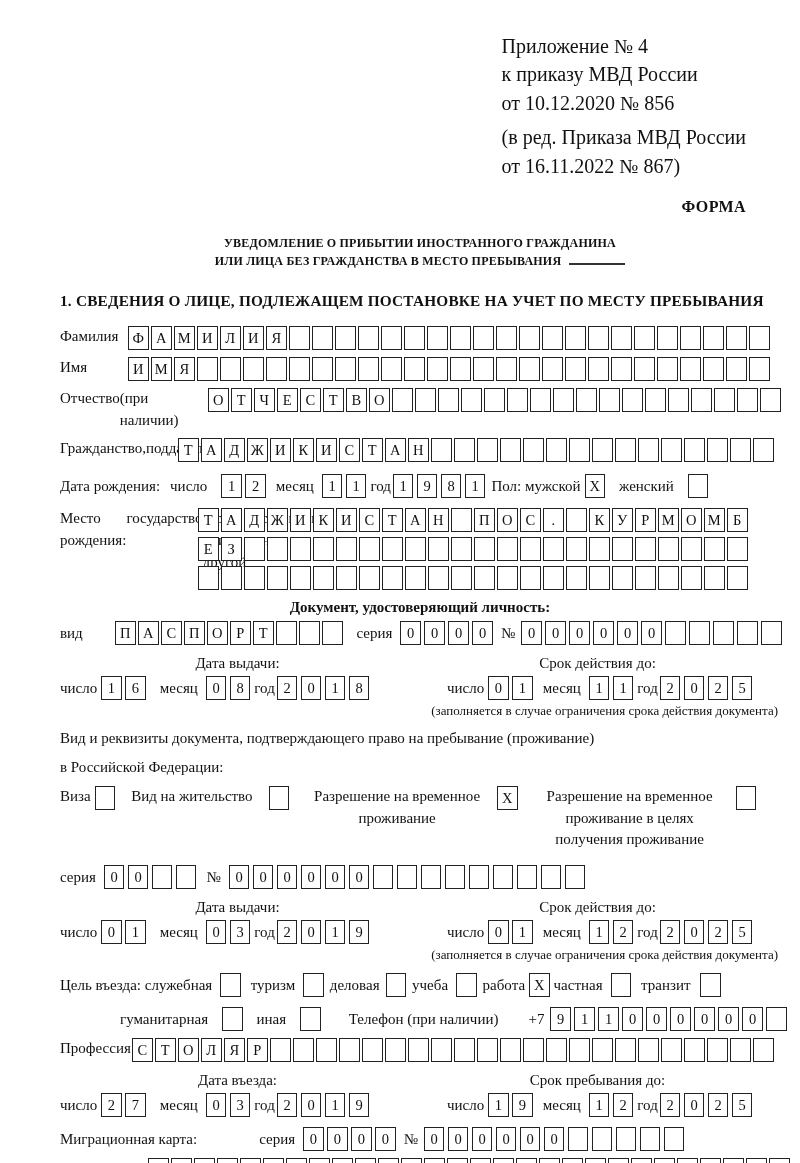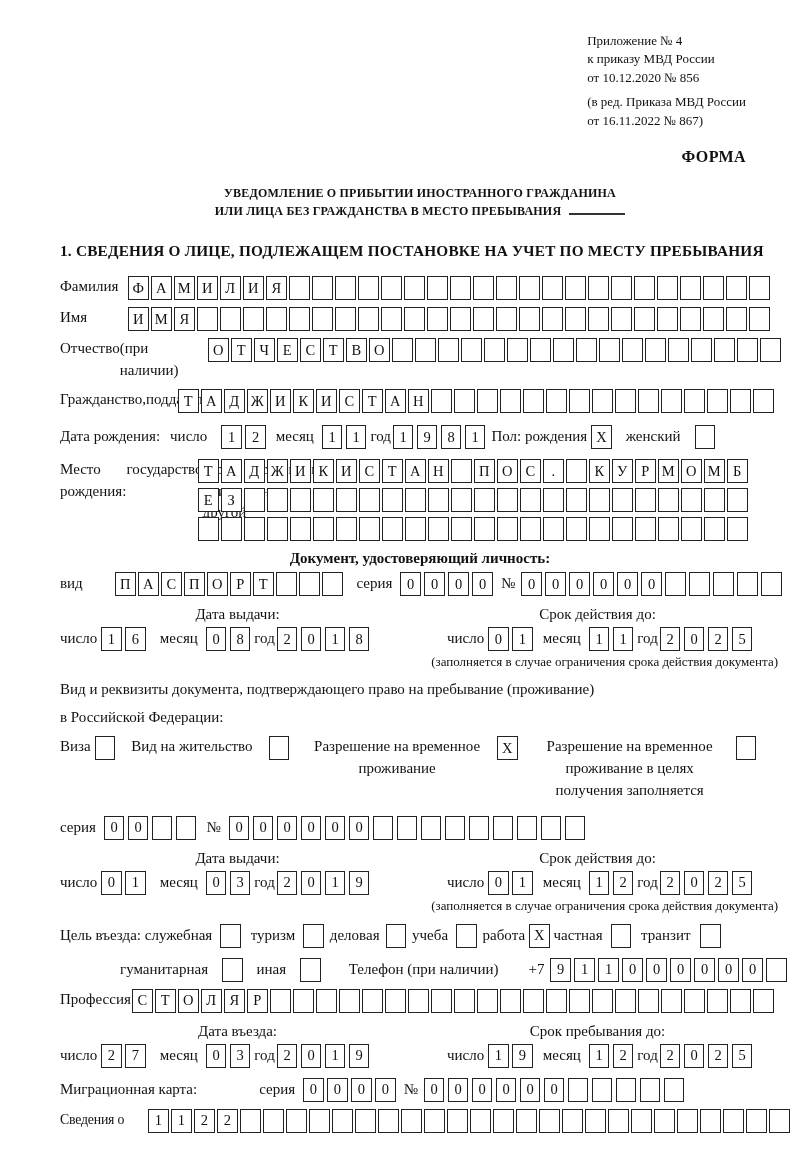--- a/index.html
+++ b/index.html
@@ -6,21 +6,21 @@
   html, body { background:#ffffff; }
   body {
     width:800px; height:1163px; overflow:hidden;
     font-family:"Liberation Serif", serif;
     color:#111111;
   }
   .page { padding:32px 20px 0 60px; }
 
   
   .hdr-wrap { display:flex; justify-content:flex-end; padding-right:34px; }
-  .hdr-block { font-size:13px; line-height:1.42; }
+  .hdr-block { font-size:20px; line-height:1.42; }
   .hdr-block .gap-top { margin-top:6px; }
   .forma { text-align:right; padding-right:34px; font-weight:bold; font-size:16px; margin-top:18px; letter-spacing:.4px; }
 
   .title { text-align:center; font-weight:bold; font-size:12px; line-height:1.5; margin-top:18px; letter-spacing:.2px; }
   .uline { display:inline-block; width:56px; border-bottom:2.2px solid #333; height:3px; margin-left:8px; }
   .sect { font-weight:bold; font-size:15.3px; margin-top:22px; letter-spacing:.2px; white-space:nowrap; }
 
   
   .frow { display:flex; align-items:flex-start; margin-top:7px; }
   .lbl { font-size:15px; line-height:1.45; flex:none; }
@@ -236,21 +236,21 @@
         <span class="cell">1</span>
         <span class="cell">1</span>
       </span>
     <span class="lbl ml4">год</span>
     <span class="boxes sp ml2">
         <span class="cell">1</span>
         <span class="cell">9</span>
         <span class="cell">8</span>
         <span class="cell">1</span>
       </span>
-    <span class="lbl ml6">Пол: рождения</span>
+    <span class="lbl ml6">Пол: мужской</span>
     <span class="boxes ml4">
         <span class="cell">X</span>
       </span>
     <span class="lbl ml14">женский</span>
     <span class="boxes ml14">
         <span class="cell"></span>
       </span>
   </div>
 
   <div class="frow" style="margin-top:10px">
@@ -442,21 +442,21 @@
     <span class="cb-block ml16" style="width:184px">
       <div>Разрешение на временное</div>
       <div>проживание</div>
     </span>
     <span class="boxes ml8">
         <span class="cell">X</span>
       </span>
     <span class="cb-block ml14" style="width:196px">
       <div>Разрешение на временное</div>
       <div>проживание в целях</div>
-      <div>получения заполняется</div>
+      <div>получения проживание</div>
     </span>
     <span class="boxes ml8">
         <span class="cell"></span>
       </span>
   </div>
 
   <div class="purpose-row" style="margin-top:14px">
     <span class="lbl">серия</span>
     <span class="boxes sp ml8">
         <span class="cell">0</span>

